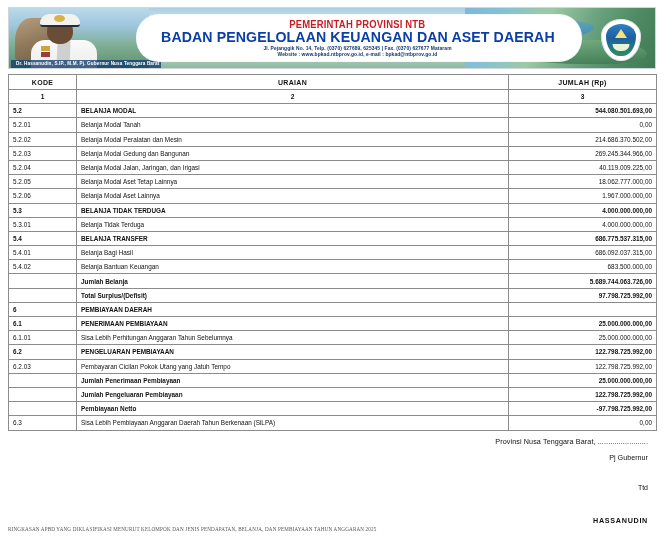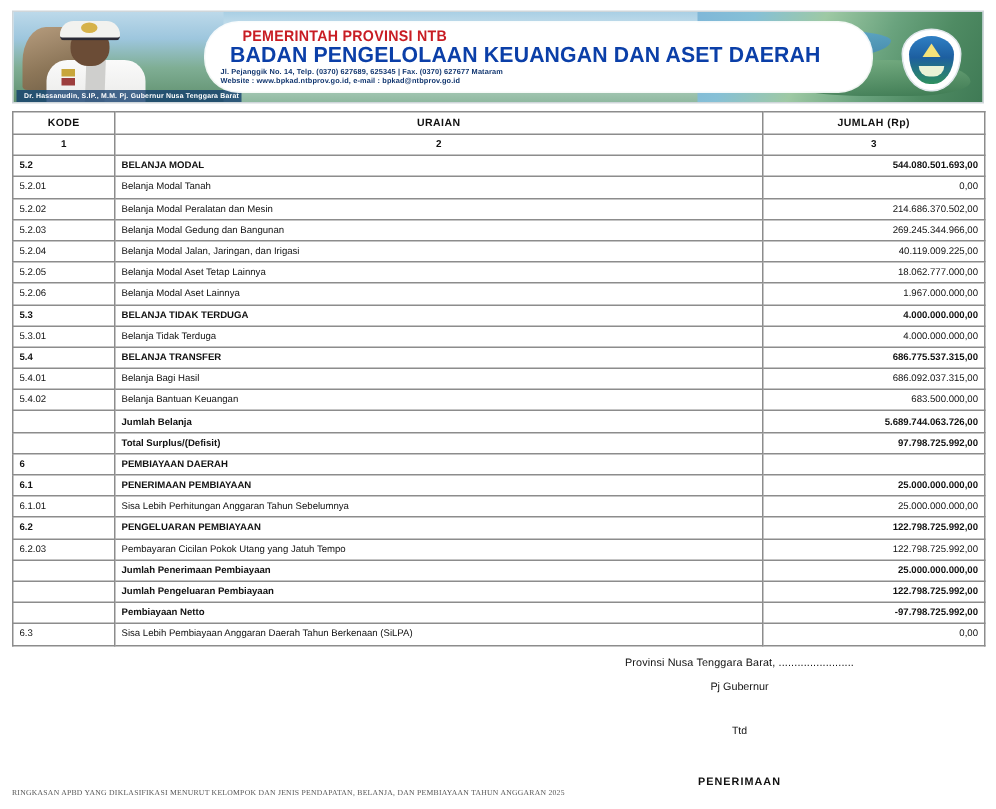--- a/index.html
+++ b/index.html
@@ -103,20 +103,21 @@
 
   
   .kop-plate {
     position: absolute;
     left: 128px; right: 74px; top: 7px; bottom: 7px;
     background: #ffffff;
     border-radius: 22px;
     box-shadow: 0 0 0 1px rgba(255,255,255,.9);
     display: flex;
     flex-direction: column;
+    align-items: center;
     justify-content: center;
     padding: 3px 13px 2px 10px;
   }
   .kop-line1 {
     color: #c81d24;
     font-size: 10.2px;
     font-weight: bold;
     letter-spacing: .2px;
     line-height: 11px;
     white-space: nowrap;
@@ -203,21 +204,21 @@
   .c-jml-td  { text-align: right; padding-right: 7px; }
   .c-urai-td { text-align: left; padding-left: 8px; }
   .bold      { font-weight: bold; }
 
   
   .sign {
     position: absolute;
     right: 16px;
     top: 430px;
     width: 310px;
-    text-align: center;
+    text-align: right;
     font-size: 7.2px;
     color: #111111;
     line-height: 9px;
   }
   .sign .ln { display:block; }
   .sign .place { letter-spacing: .1px; }
   .sign .role  { margin-top: 7px; }
   .sign .ttd   { margin-top: 21px; font-size: 7px; }
   .sign .name  { margin-top: 24px; font-weight: bold; letter-spacing: .7px; }
 
@@ -405,18 +406,18 @@
             <td class="c-jml-td">0,00</td>
           </tr>
         </tbody>
     </table>
   </div>
 
   <div class="sign">
     <span class="ln place">Provinsi Nusa Tenggara Barat, ........................</span>
     <span class="ln role">Pj Gubernur</span>
     <span class="ln ttd">Ttd</span>
-    <span class="ln name">PENERIMAAN</span>
+    <span class="ln name">HASSANUDIN</span>
   </div>
 
   <div class="footnote">RINGKASAN APBD YANG DIKLASIFIKASI MENURUT KELOMPOK DAN JENIS PENDAPATAN, BELANJA, DAN PEMBIAYAAN TAHUN ANGGARAN 2025</div>
 
 </div>
 
 </body></html>

